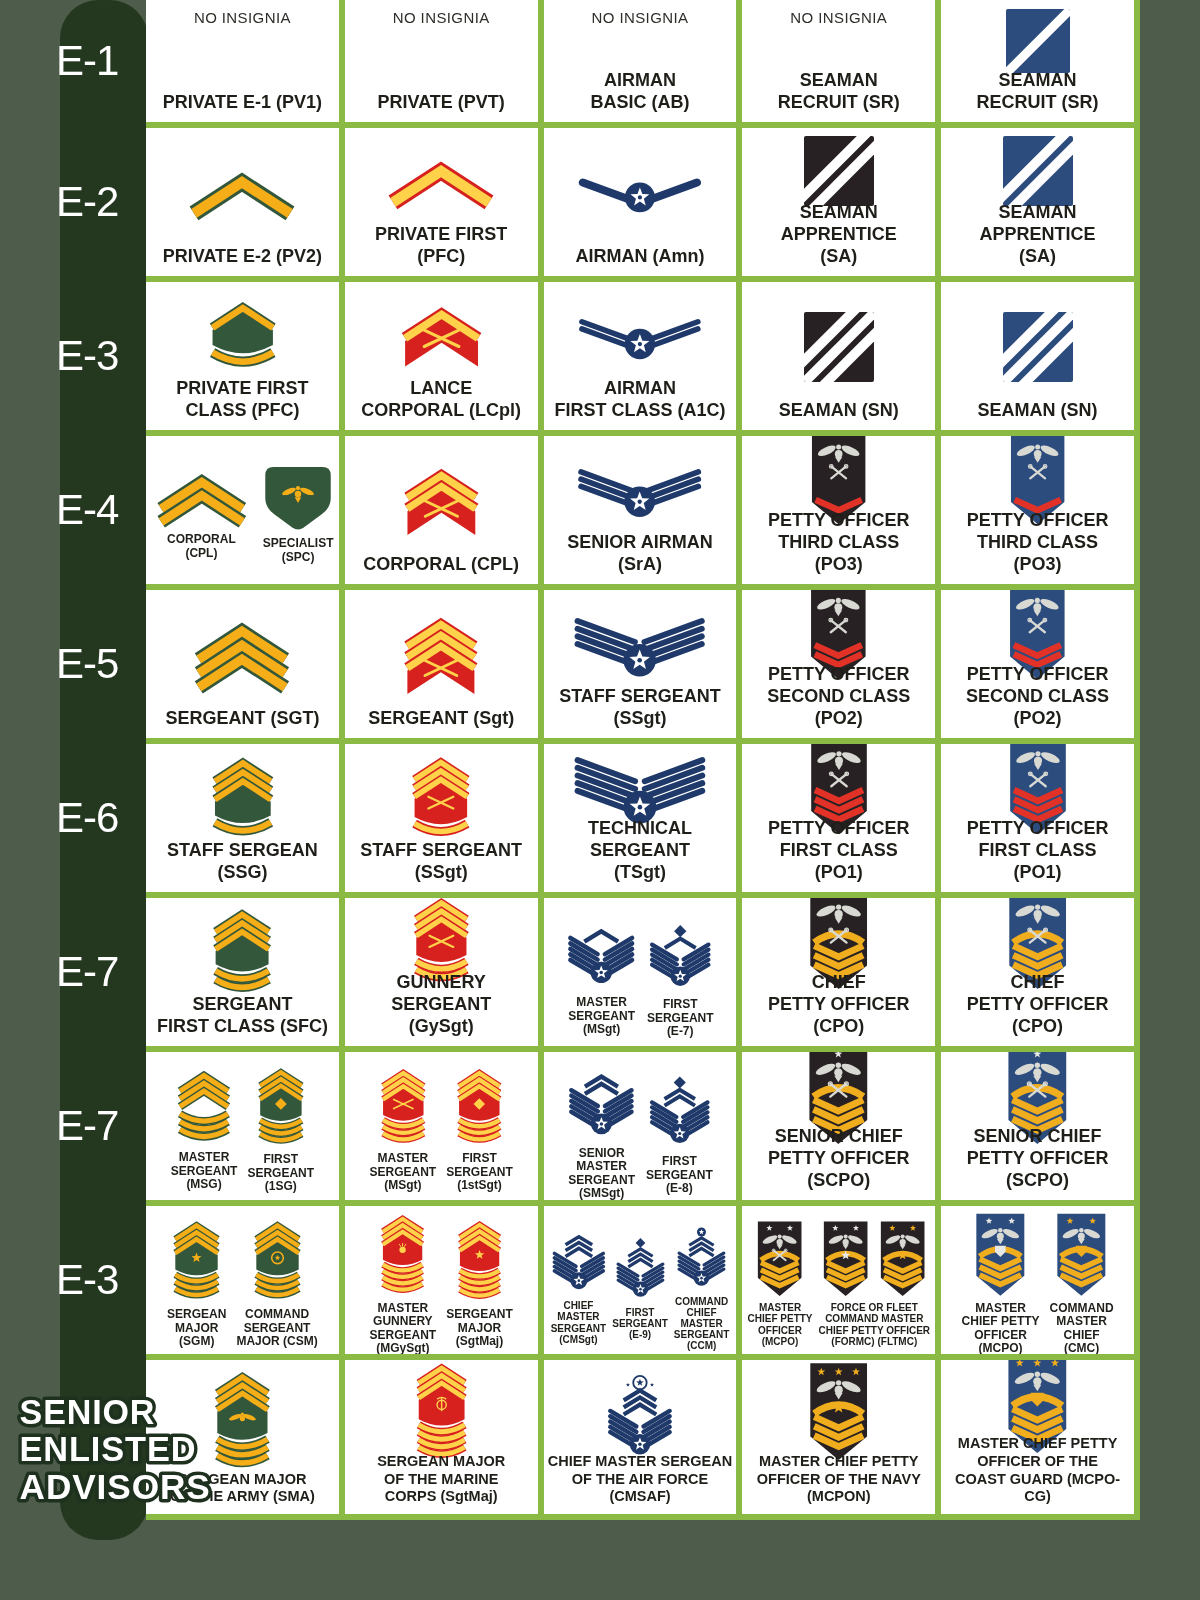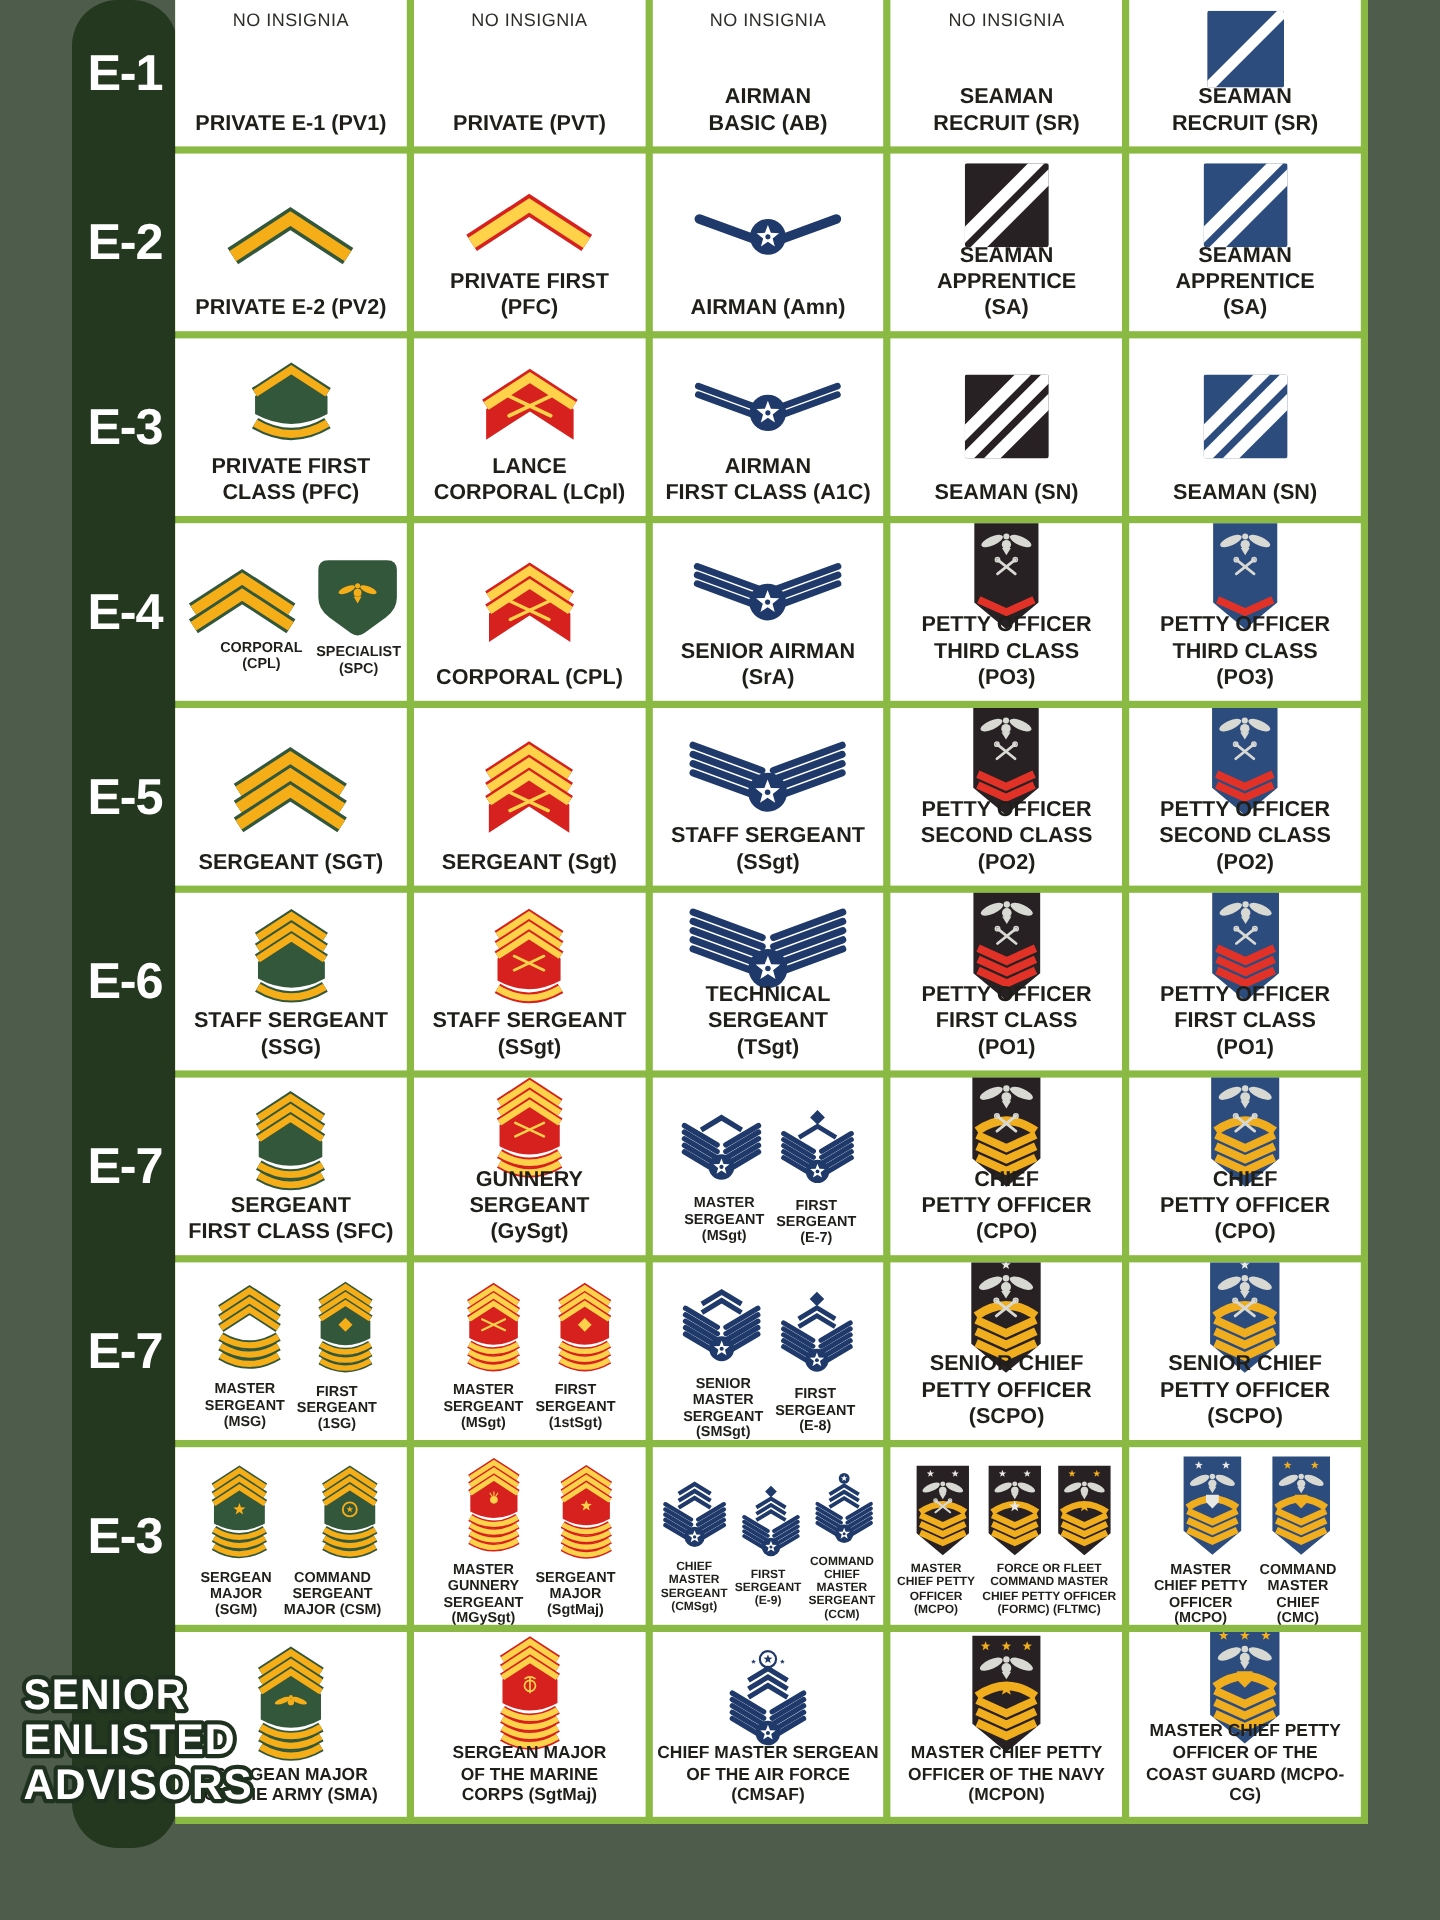--- a/index.html
+++ b/index.html
@@ -1,32 +1,32 @@
 <!DOCTYPE html>
 <html><head>
 <meta charset="utf-8">
 <style>
   html,body{margin:0;padding:0;background:#333;}
   .page{position:relative;width:1200px;height:1600px;overflow:hidden;
         font-family:"Liberation Sans",sans-serif;background:var(--page-bg,#4e5d4b);}
   .bar{position:absolute;left:60px;top:0;width:88px;height:1540px;
        background:var(--bar-bg,#24371f);border-radius:38px;z-index:1;}
-  .grade{position:absolute;left:56px;width:96px;text-align:center;color:#fff;
-         font-weight:700;font-size:42px;letter-spacing:-1px;z-index:2;
+  .grade{position:absolute;left:56px;width:96px;color:#fff;
+         font-weight:400;font-size:42px;letter-spacing:-1px;z-index:2;
          transform:translateY(-50%);}
   .rank-table{position:absolute;left:146px;top:0;width:994px;height:1520px;
          background:var(--grid,#8aba43);display:grid;box-sizing:border-box;
          grid-template-columns:repeat(5,1fr);
          grid-template-rows:122px repeat(8,148px) 154px;
          gap:6px;padding:0 6px 6px 0;z-index:2;}
   .cell{background:var(--cell,#fff);display:flex;flex-direction:column;align-items:center;
         padding:10px 4px 8px;box-sizing:border-box;overflow:hidden;}
   .top{font-size:15px;letter-spacing:.4px;color:#2e2d28;min-height:4px;line-height:1.1;}
   .mid{flex:1;display:flex;align-items:center;justify-content:center;gap:10px;width:100%;min-height:0;}
-  .group{display:flex;flex-direction:column;align-items:flex-end;gap:3px;min-width:0;}
+  .group{display:flex;flex-direction:column;align-items:center;gap:3px;min-width:0;}
   .icons{display:flex;align-items:flex-end;justify-content:center;gap:4px;}
   .icons svg{display:block;}
   .caption{font-weight:700;font-size:12px;line-height:1.12;text-align:center;
            white-space:pre-line;color:#1f1e19;}
   .label{font-weight:700;font-size:18px;line-height:1.22;text-align:center;
          white-space:pre-line;color:#1f1e19;margin-top:2px;}
   .cell.small .caption{font-size:10px;}
   .cell.small .mid{gap:6px;}
   .row9 .label{font-size:14.5px;}
   .sticker{position:absolute;left:16px;top:1388px;z-index:3;}
@@ -605,21 +605,21 @@
                   <path d="M10 101 Q50 125 90 101" stroke="#33573a" stroke-width="13.5" fill="none"></path>
                   <path d="M10 42 L50 16 L90 42" stroke="#f5ae17" stroke-width="8.5" fill="none"></path>
                   <path d="M10 55 L50 29 L90 55" stroke="#f5ae17" stroke-width="8.5" fill="none"></path>
                   <path d="M10 68 L50 42 L90 68" stroke="#f5ae17" stroke-width="8.5" fill="none"></path>
                   <path d="M10 101 Q50 125 90 101" stroke="#f5ae17" stroke-width="8.5" fill="none"></path>
                 </svg>
               </span>
             </div>
           </div>
         </div>
-        <div class="label">STAFF SERGEANT (SSG)</div>
+        <div class="label">STAFF SERGEAN (SSG)</div>
       </div>
       <div class="cell">
         <div class="top"></div>
         <div class="mid">
           <div class="group">
             <div class="icons">
               <span>
                 <svg height="92" viewBox="0 0 100 140">
                   <path d="M10 42 L50 16 L90 42" stroke="#d6211f" stroke-width="13.5" fill="none"></path>
                   <path d="M10 55 L50 29 L90 55" stroke="#d6211f" stroke-width="13.5" fill="none"></path>

